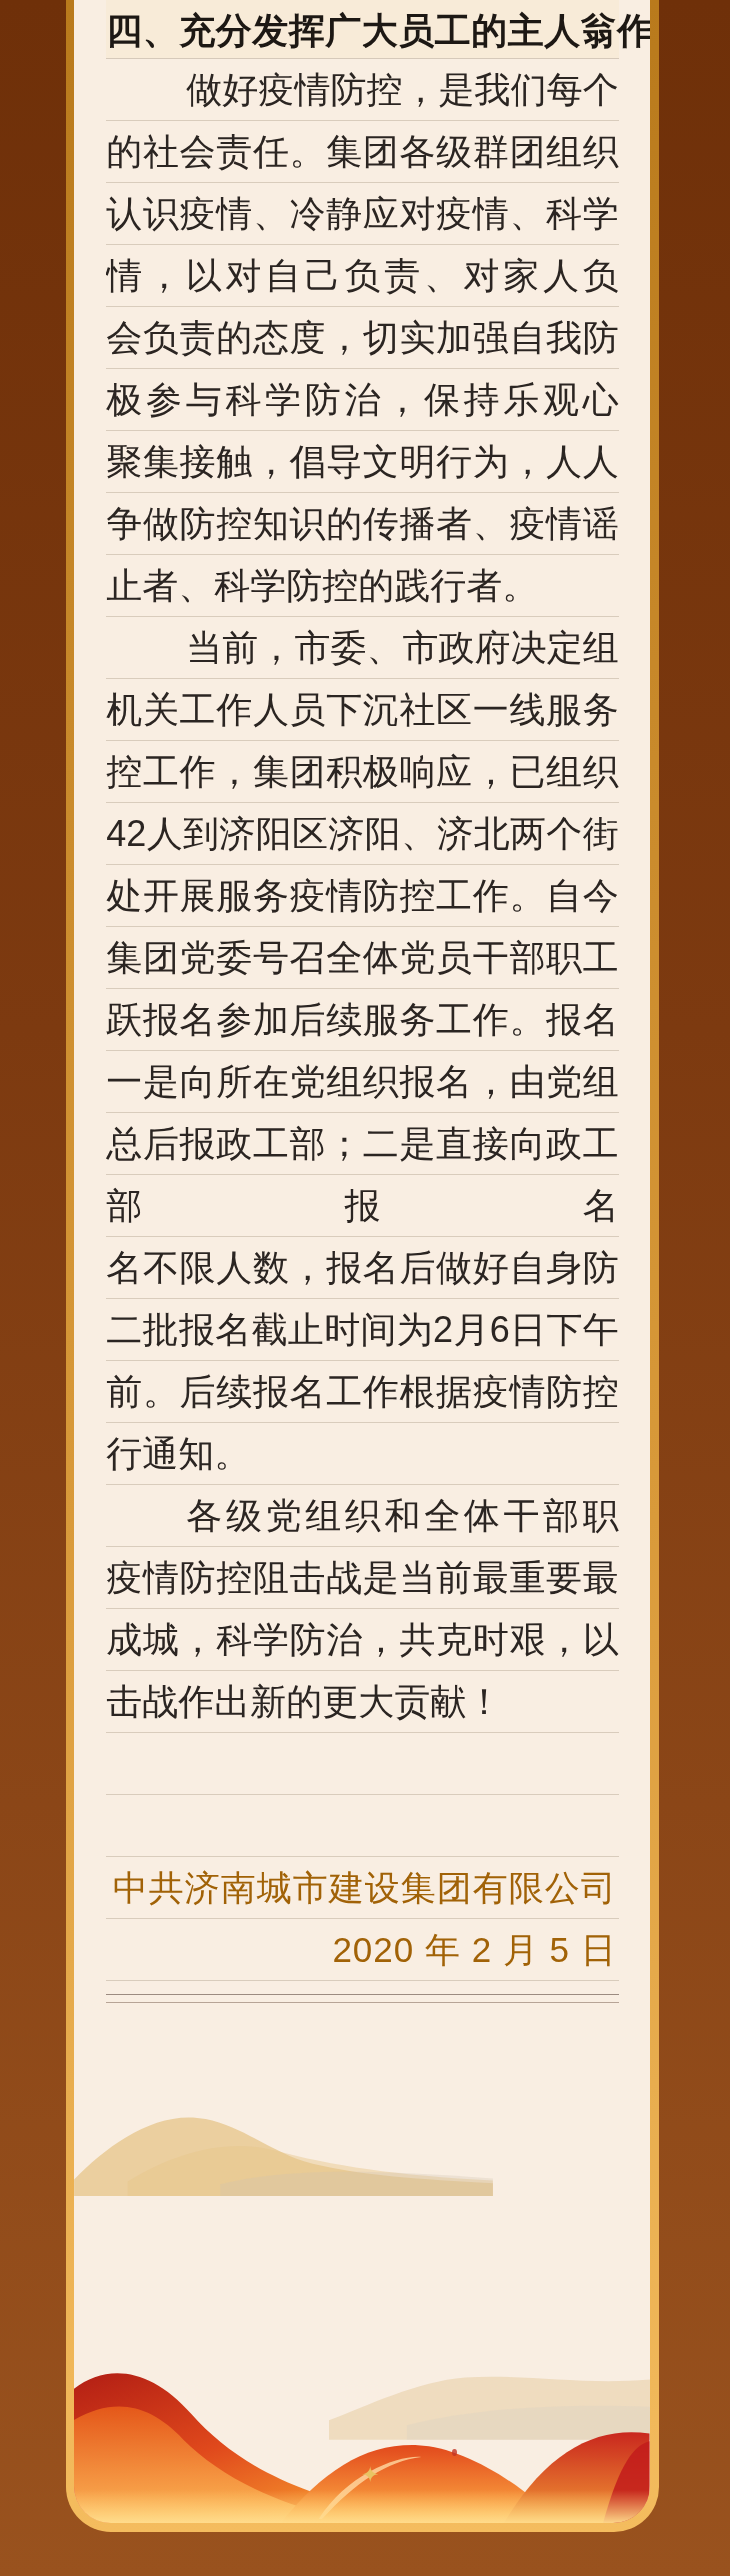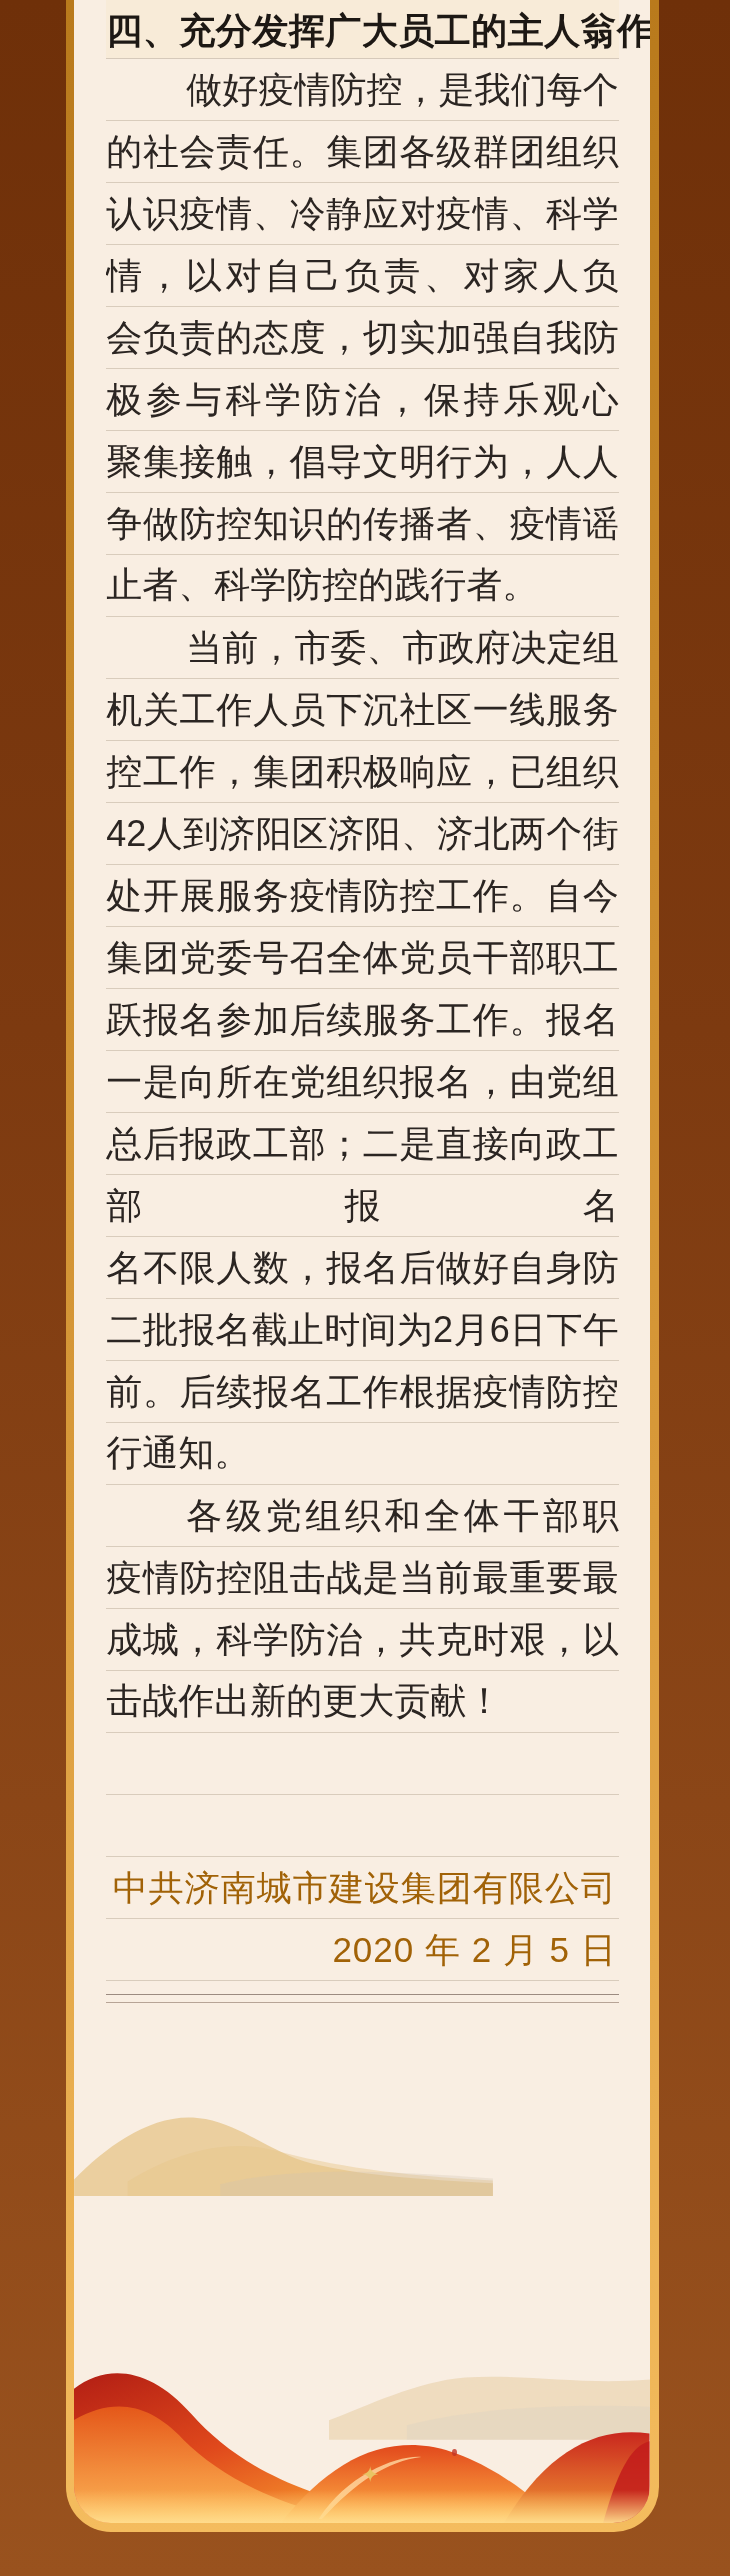--- a/index.html
+++ b/index.html
@@ -34,21 +34,21 @@
     white-space:nowrap;
   }
   .line{
     height:61px;line-height:61px;
     border-bottom:1px solid #d9ccbc;
     font-size:36px;color:#2b2522;
     text-align:justify;text-align-last:justify;
     white-space:normal;overflow:hidden;
   }
   .line.indent{text-indent:80px;}
-  .line.para-end{text-align:left;text-align-last:left;font-family:Liberation Serif, serif;}
+  .line.para-end{text-align:left;text-align-last:left;}
   .line.empty{text-align:left;text-align-last:left;}
   .line.sig{
     text-align:right;text-align-last:right;
     font-size:35px;color:#a16207;letter-spacing:1px;
     padding-right:1.9px;
   }
   .double-rule{
     margin-top:12.7px;height:7.8px;
     border-top:1.9px solid #9c8b80;
     border-bottom:1.9px solid #b7a496;

